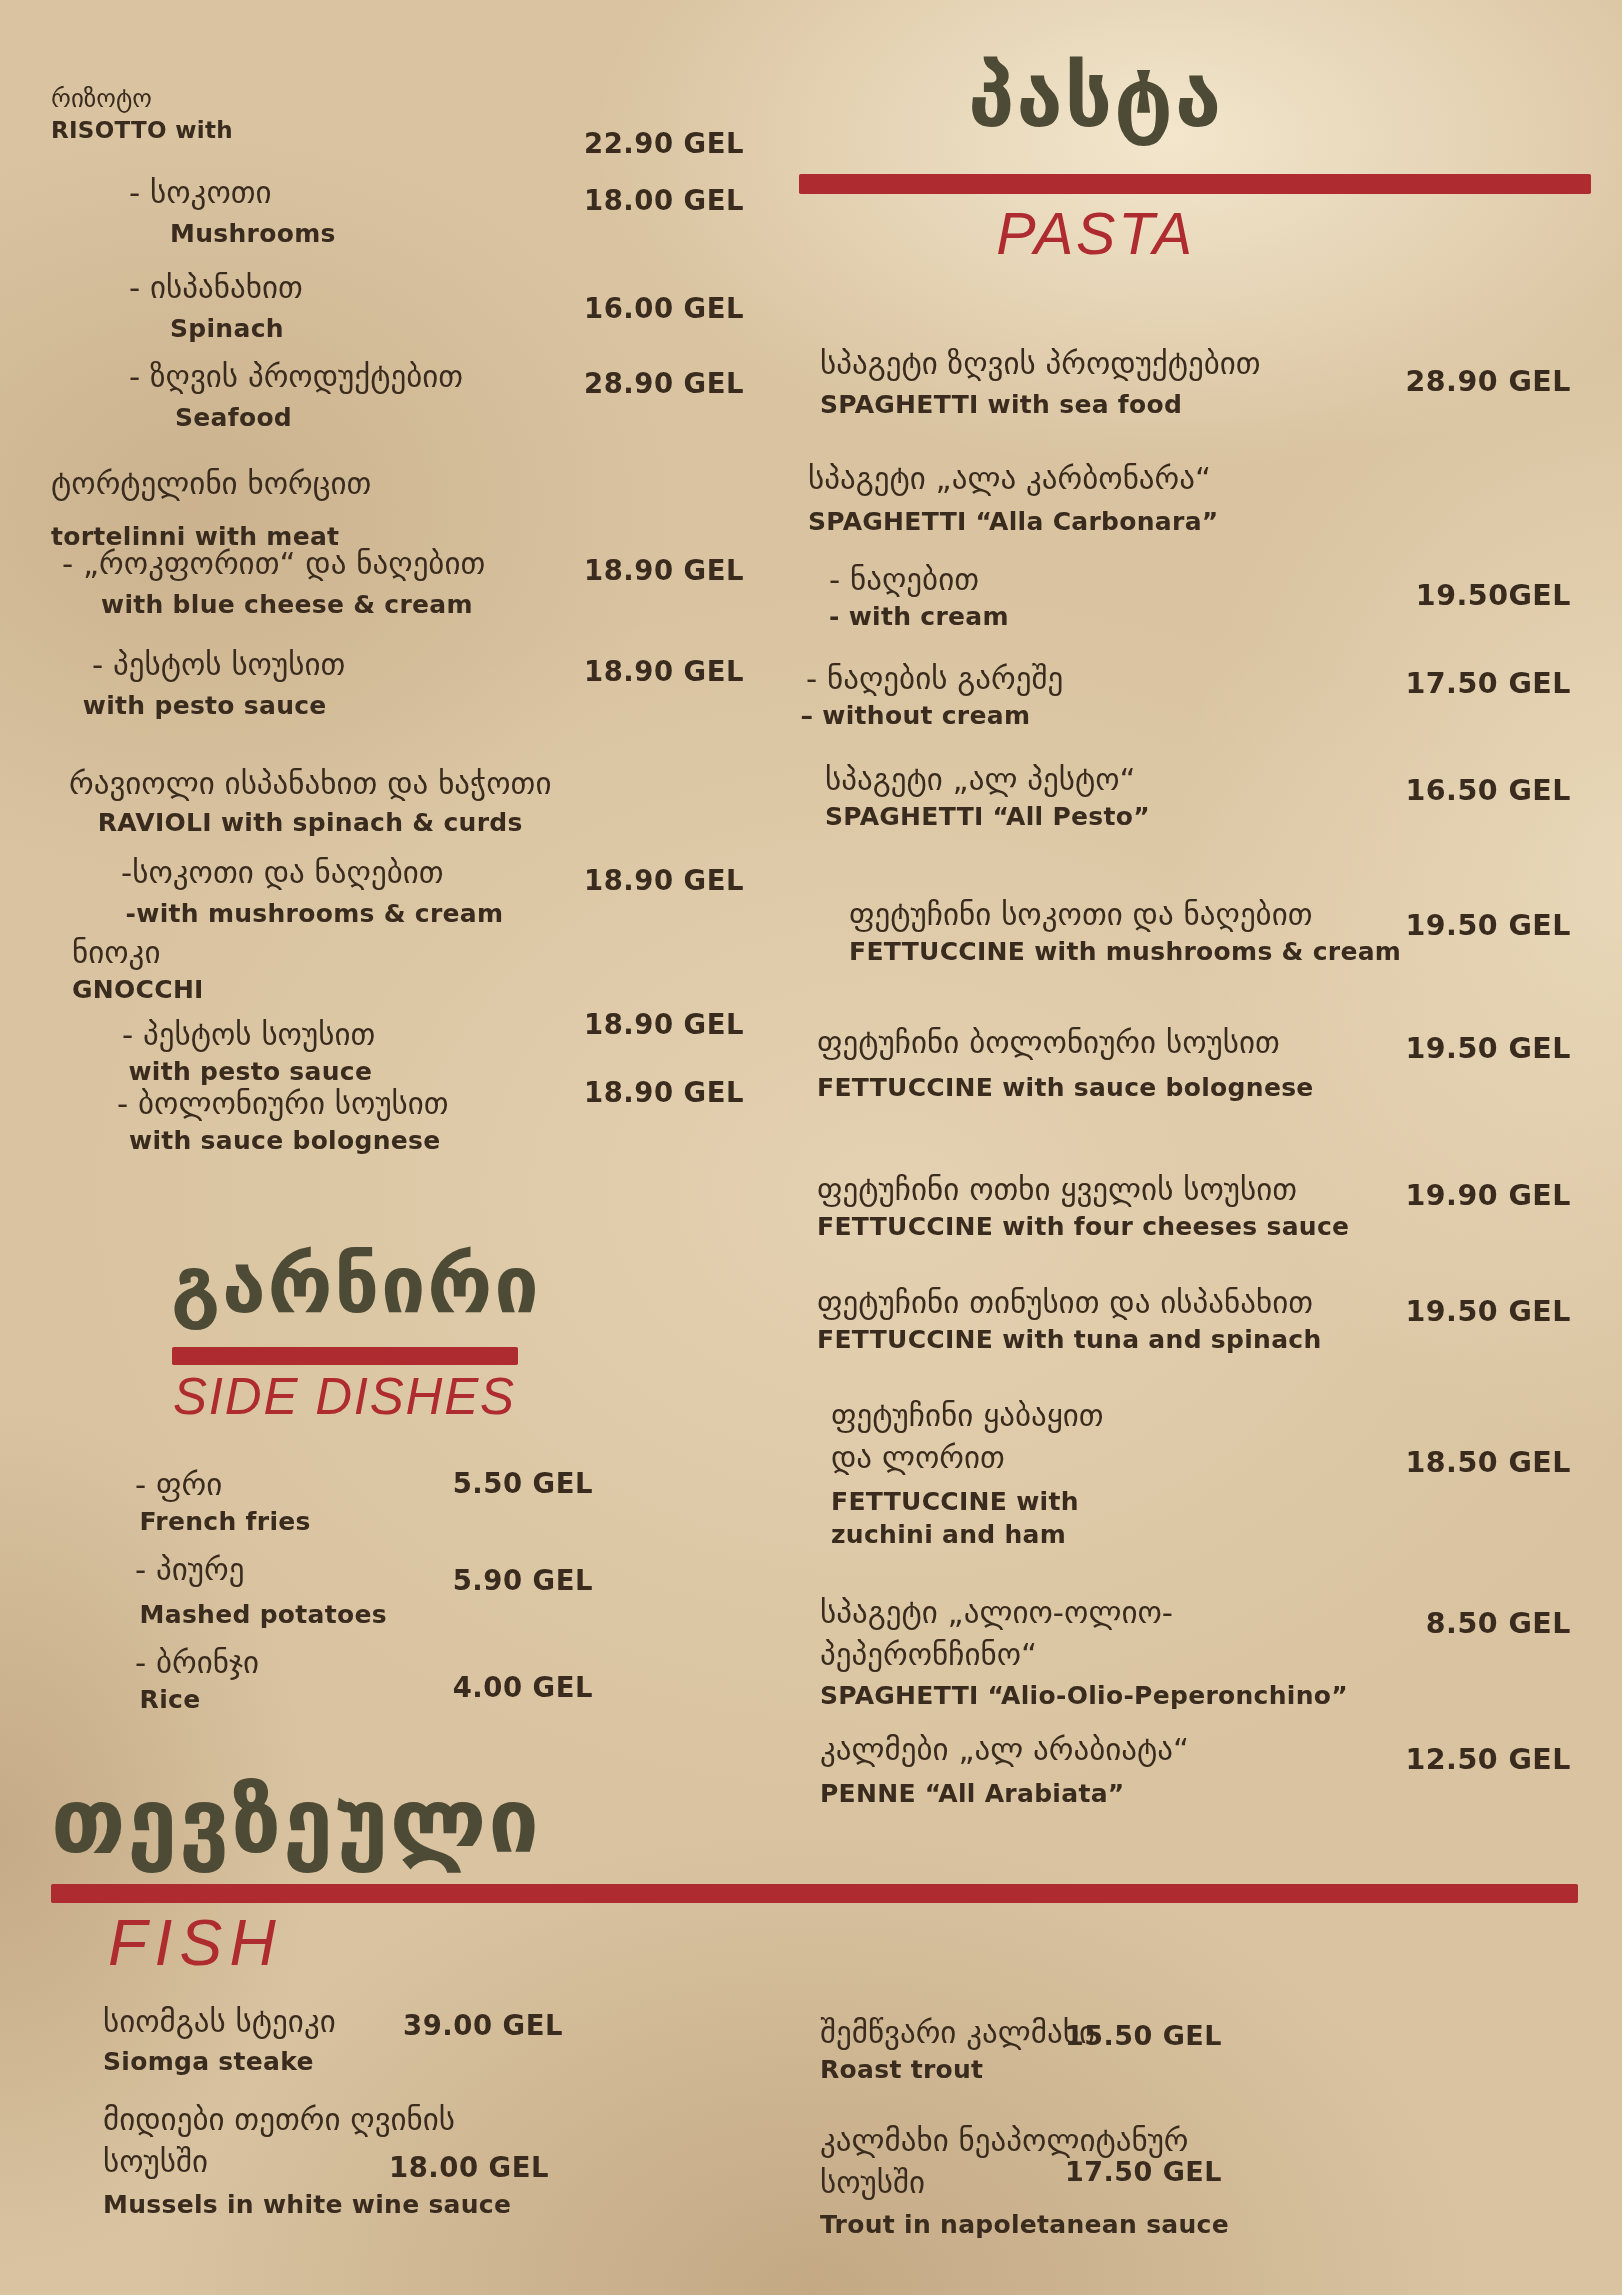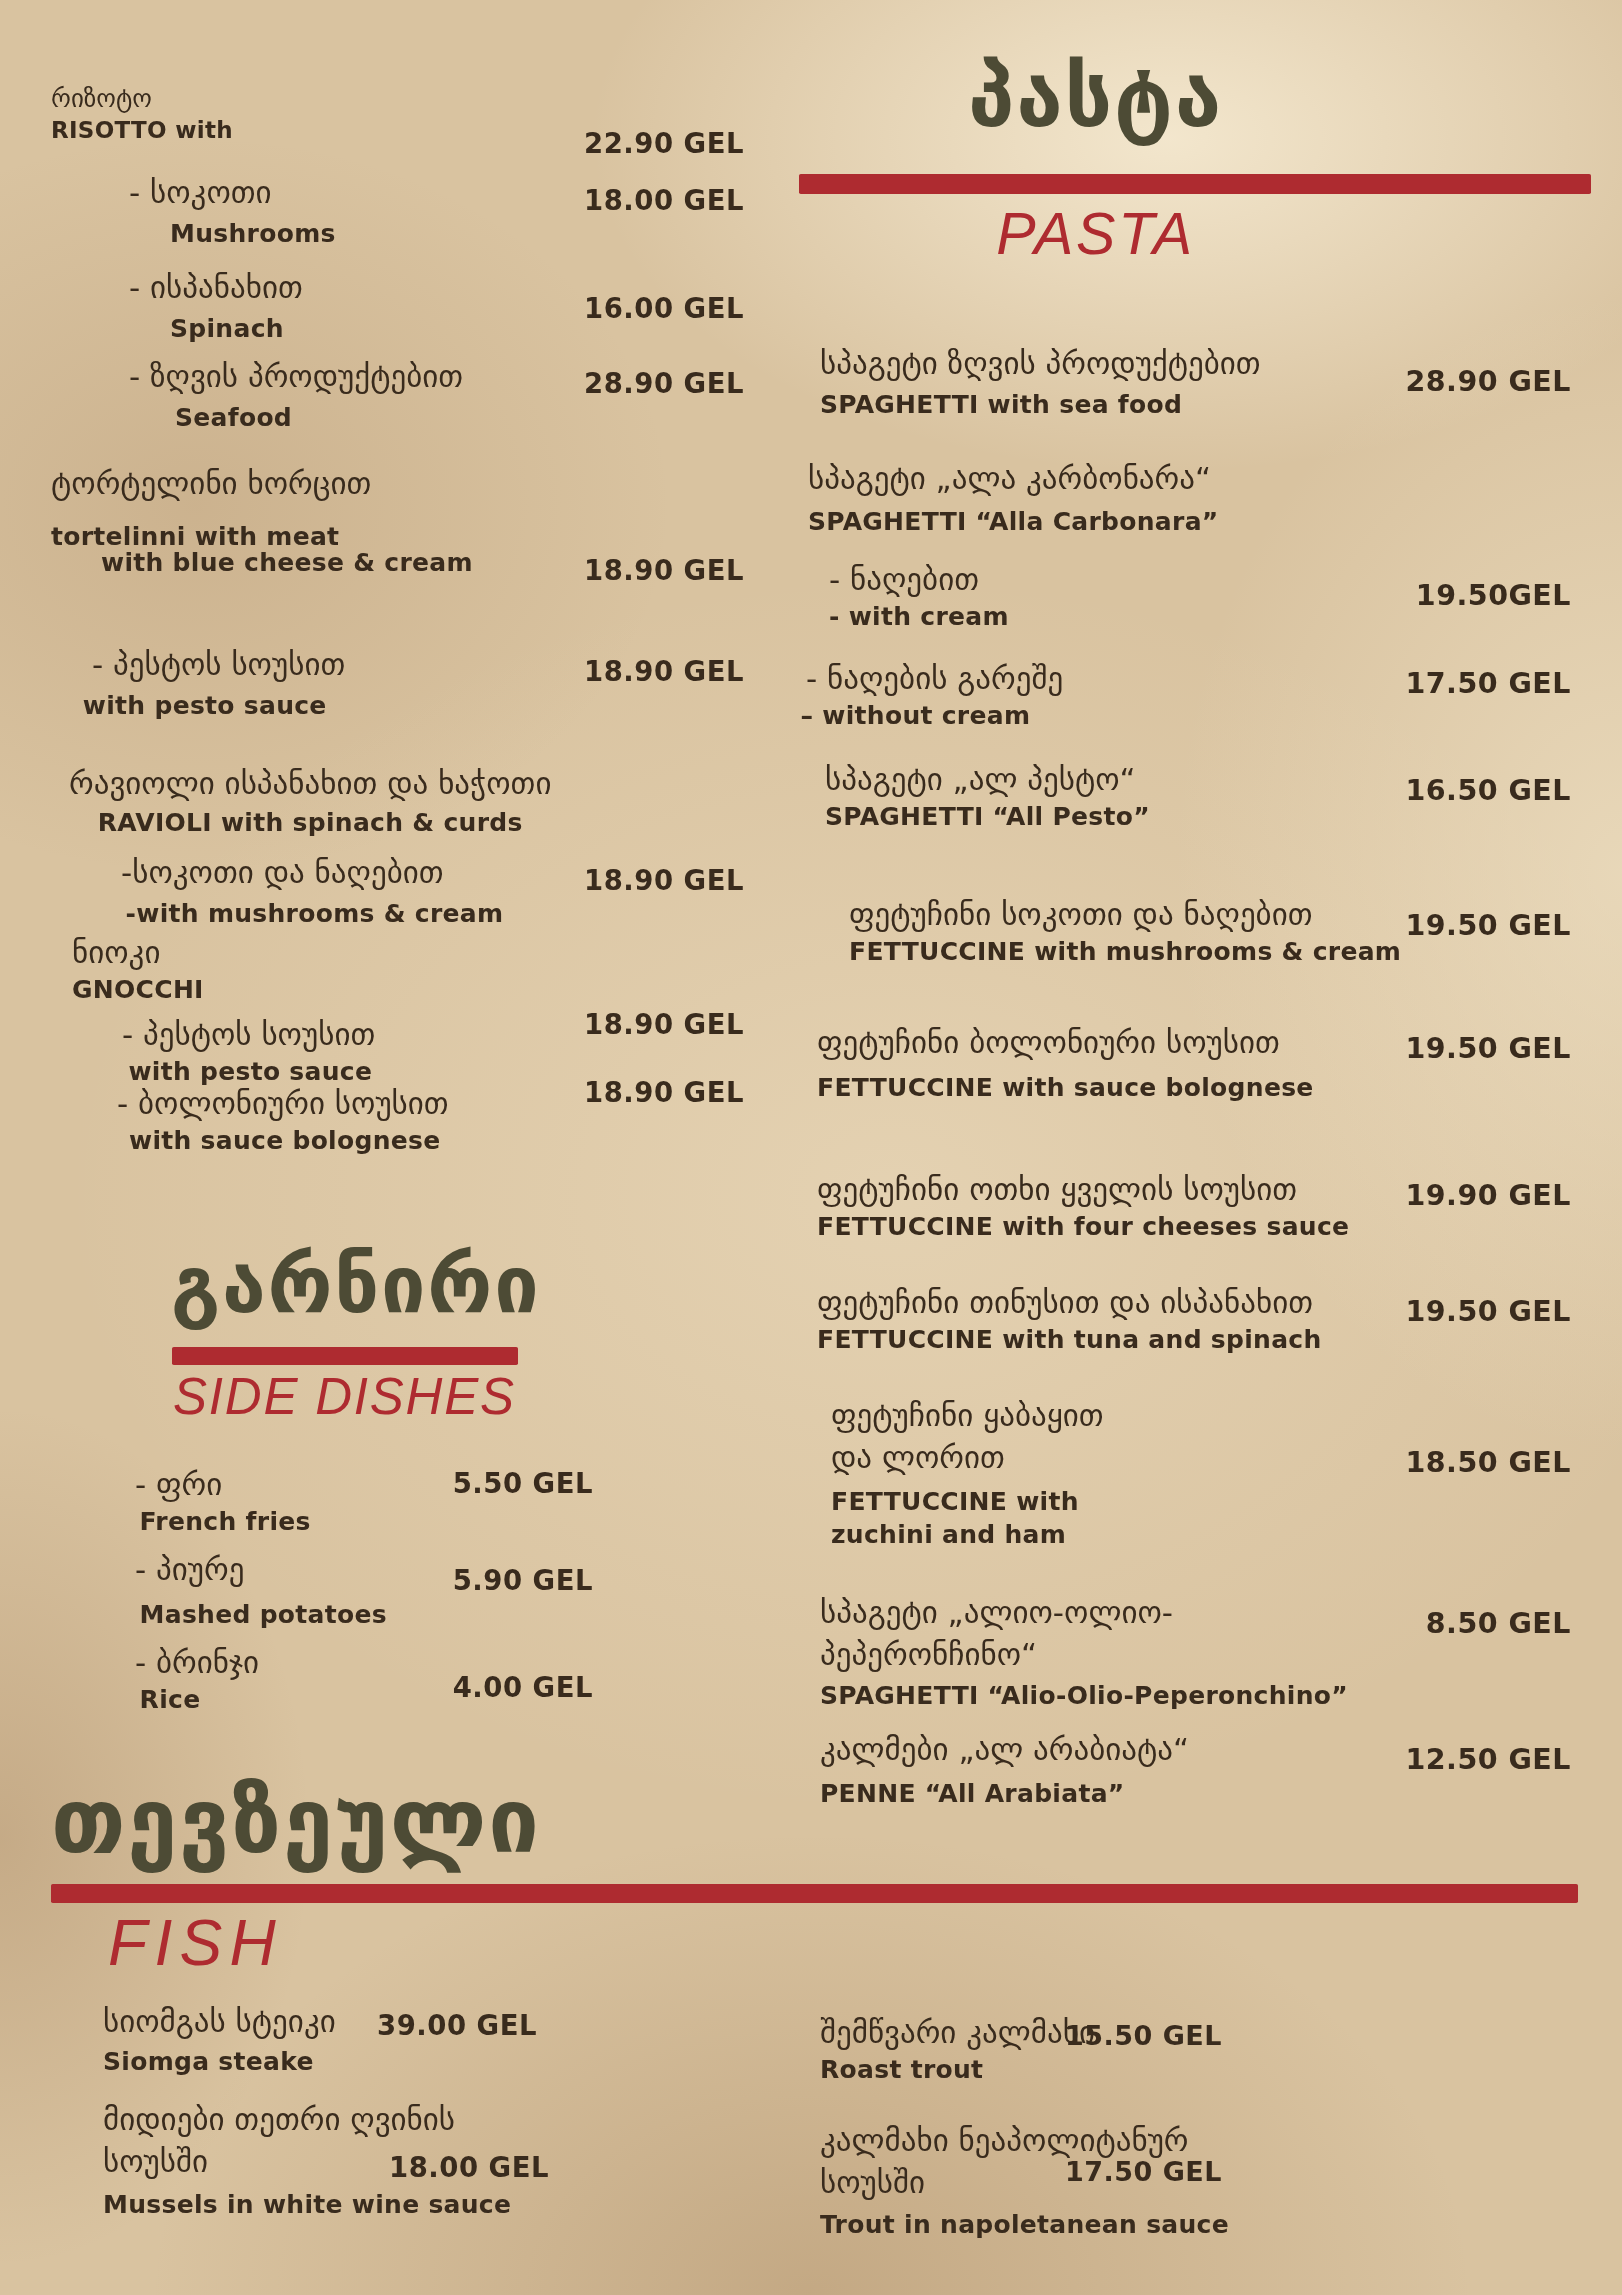--- a/index.html
+++ b/index.html
@@ -59,20 +59,21 @@
     <div class="price" style="top:367px;right:879px;">28.90 GEL</div>
   </section>
 
   <section>
     <div class="hdr" style="left:51px;top:462px;">
       <div class="ka">ტორტელინი ხორცით</div>
       <div class="en" style="margin-top:16px;">tortelinni with meat</div>
     </div>
 
     <div class="item" style="left:62px;top:542px;">
+      <div class="ka">- „როკფორით“ და ნაღებით</div>
       <div class="en" style="margin-left:39px;">with blue cheese &amp; cream</div>
     </div>
     <div class="price" style="top:554px;right:879px;">18.90 GEL</div>
 
     <div class="item" style="left:92px;top:643px;">
       <div class="ka">- პესტოს სოუსით</div>
       <div class="en" style="margin-left:-9.2px;">with pesto sauce</div>
     </div>
     <div class="price" style="top:655px;right:879px;">18.90 GEL</div>
   </section>
@@ -215,21 +216,21 @@
 
   <section>
     <div class="stencil" style="left:51px;top:1771px;font-size:90px;">თევზეული</div>
     <div class="bar" style="left:51px;top:1884px;width:1527px;height:19px;"></div>
     <div class="rtitle" style="left:108px;top:1910px;font-size:64px;letter-spacing:7.3px;">FISH</div>
 
     <div class="item" style="left:103px;top:2000px;">
       <div class="ka">სიომგას სტეიკი</div>
       <div class="en" style="margin-top:2.8px;">Siomga steake</div>
     </div>
-    <div class="price" style="top:2009px;right:1086px;">39.00 GEL</div>
+    <div class="price" style="top:2009px;right:1060px;">39.00 GEL</div>
 
     <div class="item" style="left:103px;top:2098px;">
       <div class="ka">მიდიები თეთრი ღვინის
 სოუსში</div>
       <div class="en" style="margin-top:5.5px;">Mussels in white wine sauce</div>
     </div>
     <div class="price" style="top:2151px;right:1074px;">18.00 GEL</div>
 
     <div class="item" style="left:820px;top:2011px;">
       <div class="ka">შემწვარი კალმახი</div>

